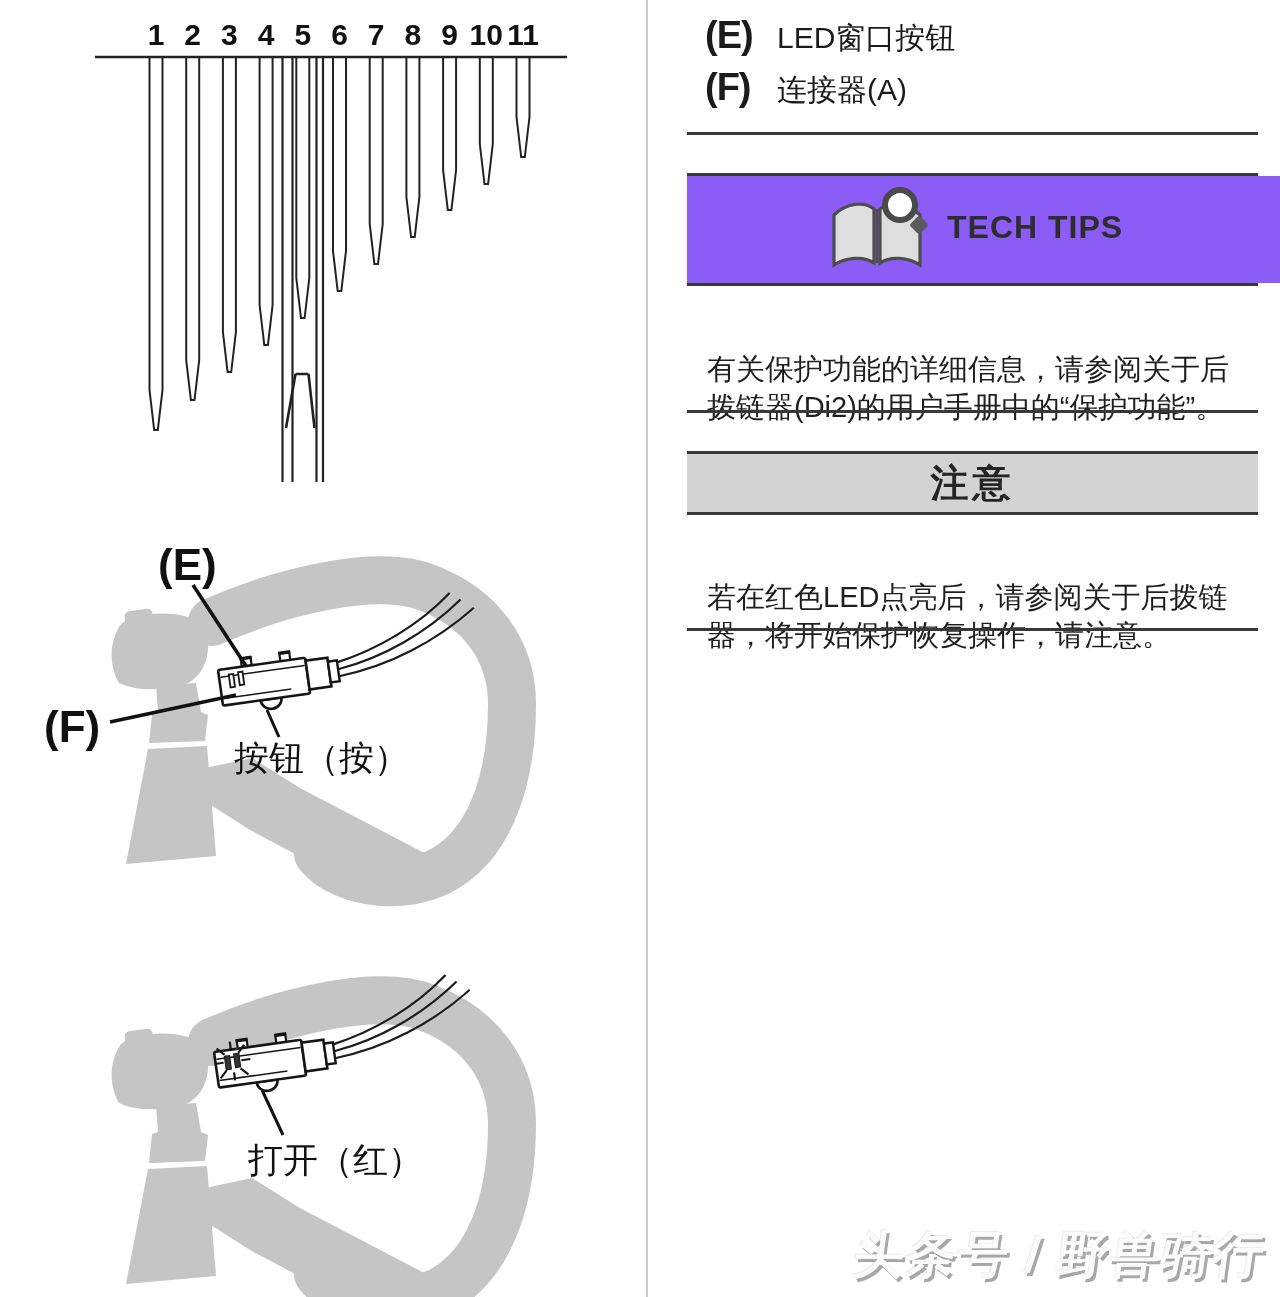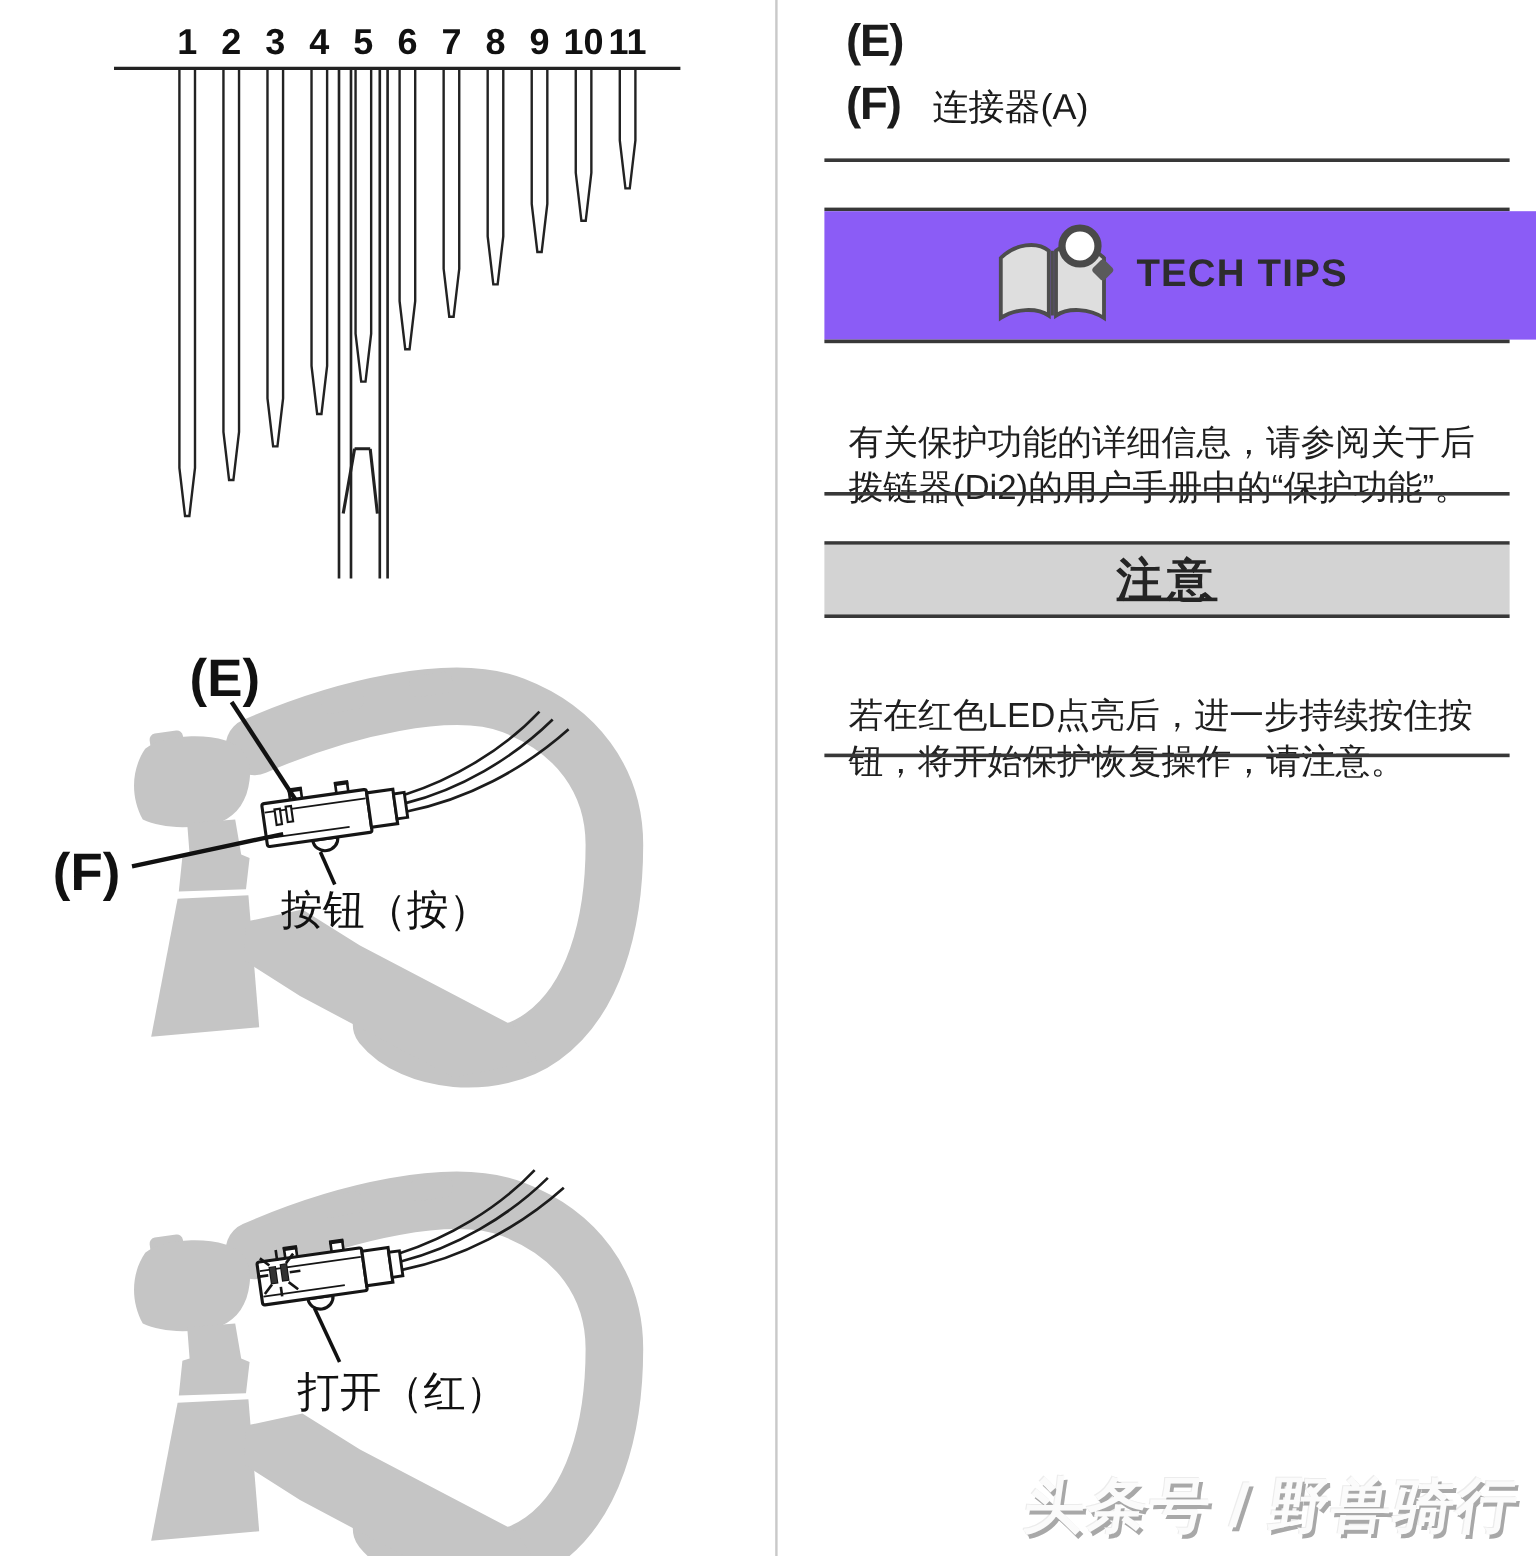--- a/index.html
+++ b/index.html
@@ -24,21 +24,21 @@
   .legend-val{font-size:30px;}
   .tech-band{position:absolute;left:0;top:176px;width:650px;height:107px;background:#8b5cf6;}
   .tech-icon{position:absolute;left:133px;top:9px;}
   .tech-title{position:absolute;left:260px;top:33px;font-size:32px;font-weight:bold;
               letter-spacing:1px;color:#2d2d2d;}
   .para{position:absolute;left:20px;width:522px;font-size:29px;line-height:38px;
         color:#1f1f1f;letter-spacing:0;margin-top:48px;}
   .tips-para{top:302px;}
   .notice-band{position:absolute;left:0;top:454px;width:571px;height:58px;background:#d3d3d3;
                display:flex;align-items:center;justify-content:center;}
-  .notice-title{font-size:38px;font-weight:bold;letter-spacing:4px;color:#242424;text-decoration:underline;}
+  .notice-title{font-size:38px;font-weight:bold;letter-spacing:4px;color:#242424;}
   .notice-para{top:530px;}
 
   
   .watermark{position:absolute;right:14px;top:1222px;font-size:50px;font-weight:bold;
              letter-spacing:2px;color:#fbfbfb;transform:skewX(-8deg);
              text-shadow:3px 3px 0 #a8a8a8,-1px -1px 0 #ececec;white-space:nowrap;}
 </style>
 </head>
 <body>
 
@@ -158,20 +158,21 @@
     <line x1="262" y1="1090" x2="283" y2="1135" stroke="#111" stroke-width="3"></line>
     <text x="248" y="1172" font-size="35" fill="#111">打开（红）</text>
   </svg>
 
   <div class="divider"></div>
 
   <div class="rcol">
 
     <div class="legend-row" style="top:14px">
       <span class="legend-key">(E)</span>
+      <span class="legend-val">LED窗口按钮</span>
     </div>
     <div class="legend-row" style="top:66px">
       <span class="legend-key">(F)</span>
       <span class="legend-val">连接器(A)</span>
     </div>
 
     <div class="rule" style="top:132px"></div>
     <div class="rule" style="top:173px"></div>
 
     <div class="tech-band">
@@ -191,20 +192,20 @@
 
     <div class="rule" style="top:410px"></div>
     <div class="rule" style="top:451px"></div>
 
     <div class="notice-band">
       <span class="notice-title">注意</span>
     </div>
 
     <div class="rule" style="top:512px"></div>
 
-    <div class="para notice-para">若在红色LED点亮后，进一步持续按住按钮，将开始保护恢复操作，请注意。</div>
+    <div class="para notice-para">若在红色LED点亮后，请参阅关于后拨链器，将开始保护恢复操作，请注意。</div>
 
     <div class="rule" style="top:628px"></div>
   </div>
 
   <div class="watermark">头条号 / 野兽骑行</div>
 
 </div>
 
 </body></html>

